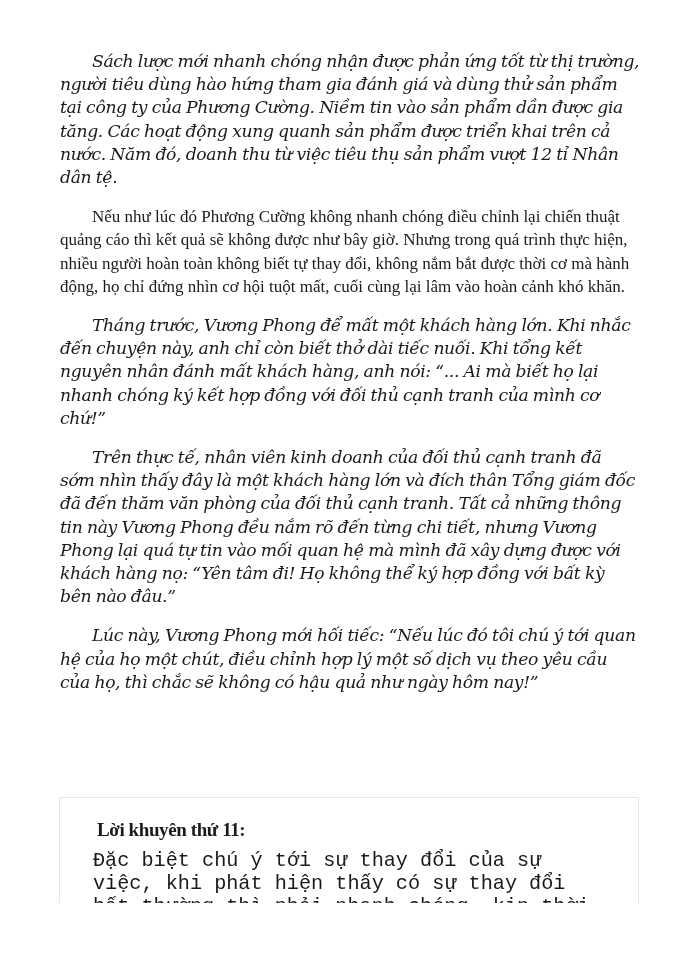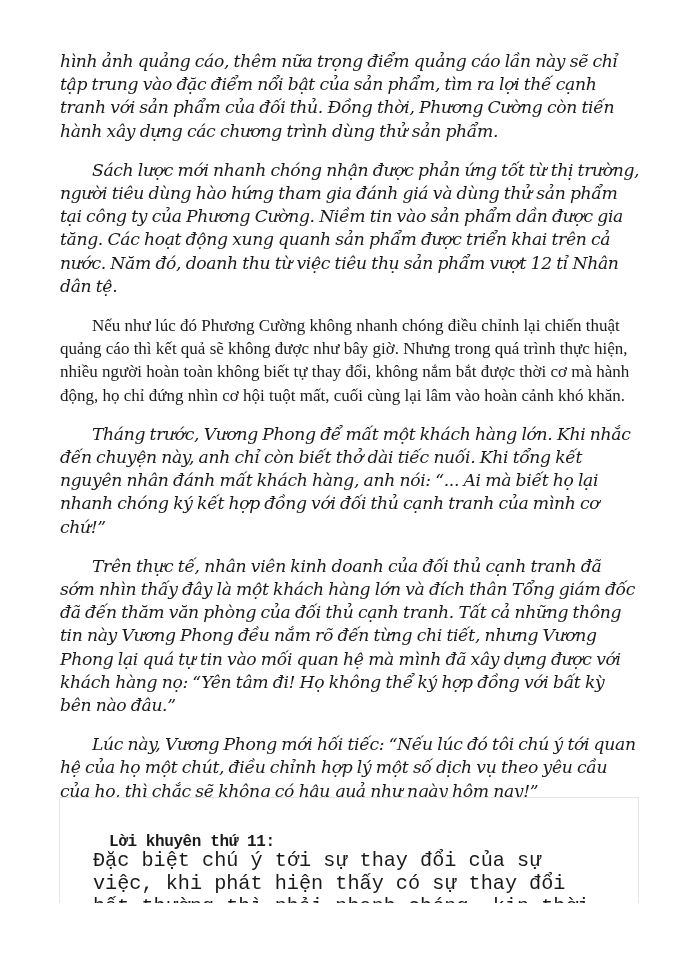--- a/index.html
+++ b/index.html
@@ -50,43 +50,42 @@
       border: 1px solid #e6e6e6;
       border-bottom: none;
       box-sizing: border-box;
       overflow: hidden;
       background: #ffffff;
     }
     .tip-heading {
       position: absolute;
       left: 33px;
       top: 16px;
-      margin: 16px;
-      font-family: Liberation Mono, monospace;
+      margin: 4px;
+      font-family: Liberation Serif, serif;
       font-weight: bold;
-      font-size: 16px;
+      font-size: 19px;
       line-height: 24px;
       letter-spacing: -0.4px;
     }
     .tip-body {
       position: absolute;
       left: 33px;
       top: 51px;
       width: 520px;
       margin: 0;
       font-family: Liberation Mono, monospace;
       font-size: 20.2px;
       line-height: 23.2px;
     }
   </style>
 </head>
 <body>
 
 <div class="page">
-  <p class="para italic first">hình ảnh quảng cáo, thêm nữa trọng điểm quảng cáo lần này sẽ chỉ tập trung vào đặc điểm nổi bật của sản phẩm, tìm ra lợi thế cạnh tranh với sản phẩm của đối thủ. Đồng thời, Phương Cường còn tiến hành xây dựng các chương trình dùng thử sản phẩm.</p>
   <p class="para italic">Sách lược mới nhanh chóng nhận được phản ứng tốt từ thị trường, người tiêu dùng hào hứng tham gia đánh giá và dùng thử sản phẩm tại công ty của Phương Cường. Niềm tin vào sản phẩm dần được gia tăng. Các hoạt động xung quanh sản phẩm được triển khai trên cả nước. Năm đó, doanh thu từ việc tiêu thụ sản phẩm vượt 12 tỉ Nhân dân tệ.</p>
   <p class="para roman">Nếu như lúc đó Phương Cường không nhanh chóng điều chỉnh lại chiến thuật quảng cáo thì kết quả sẽ không được như bây giờ. Nhưng trong quá trình thực hiện, nhiều người hoàn toàn không biết tự thay đổi, không nắm bắt được thời cơ mà hành động, họ chỉ đứng nhìn cơ hội tuột mất, cuối cùng lại lâm vào hoàn cảnh khó khăn.</p>
   <p class="para italic">Tháng trước, Vương Phong để mất một khách hàng lớn. Khi nhắc đến chuyện này, anh chỉ còn biết thở dài tiếc nuối. Khi tổng kết nguyên nhân đánh mất khách hàng, anh nói: “... Ai mà biết họ lại nhanh chóng ký kết hợp đồng với đối thủ cạnh tranh của mình cơ chứ!”</p>
   <p class="para italic">Trên thực tế, nhân viên kinh doanh của đối thủ cạnh tranh đã sớm nhìn thấy đây là một khách hàng lớn và đích thân Tổng giám đốc đã đến thăm văn phòng của đối thủ cạnh tranh. Tất cả những thông tin này Vương Phong đều nắm rõ đến từng chi tiết, nhưng Vương Phong lại quá tự tin vào mối quan hệ mà mình đã xây dựng được với khách hàng nọ: “Yên tâm đi! Họ không thể ký hợp đồng với bất kỳ bên nào đâu.”</p>
   <p class="para italic">Lúc này, Vương Phong mới hối tiếc: “Nếu lúc đó tôi chú ý tới quan hệ của họ một chút, điều chỉnh hợp lý một số dịch vụ theo yêu cầu của họ, thì chắc sẽ không có hậu quả như ngày hôm nay!”</p>
 </div>
 
 <div class="tip-box">
   <h3 class="tip-heading">Lời khuyên thứ 11:</h3>
   <p class="tip-body">Đặc biệt chú ý tới sự thay đổi của sự việc, khi phát hiện thấy có sự thay đổi bất thường thì phải nhanh chóng, kịp thời điều</p>

